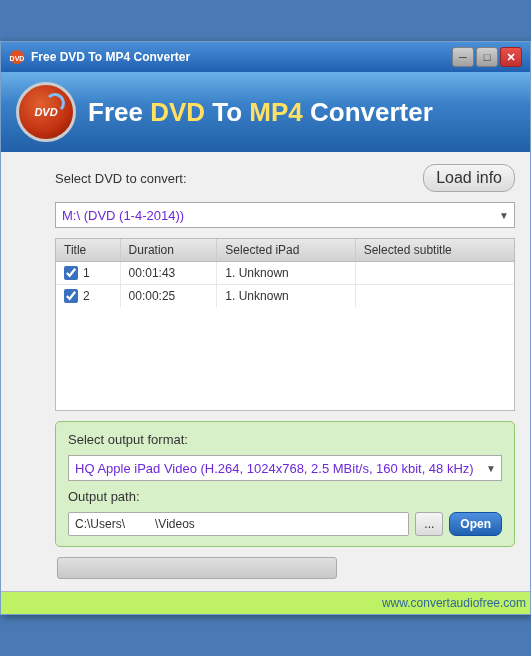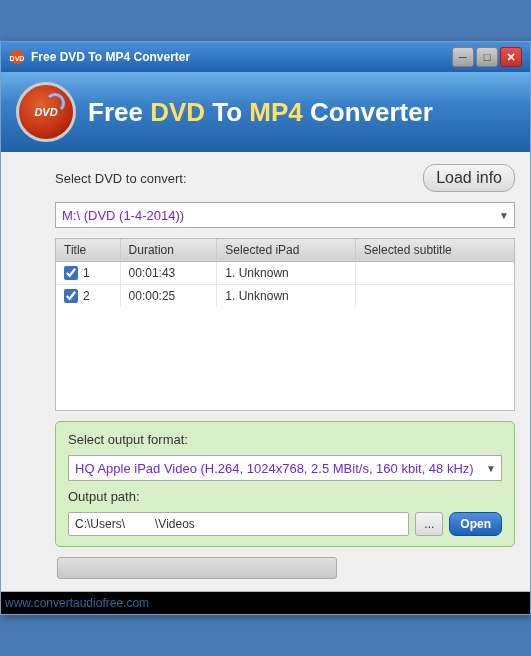--- a/index.html
+++ b/index.html
@@ -273,24 +273,24 @@
       background: linear-gradient(to bottom, #f5f5f5, #dcdcdc);
       border: 1px solid #aaa;
       border-radius: 4px;
       padding: 5px 30px;
       font-size: 14px;
       cursor: pointer;
       color: #333;
       font-weight: normal;
     }
     .footer {
-      background: #000000;
+      background: #bef264;
       border-top: 1px solid #b0b8c8;
       padding: 4px;
-      text-align: left;
+      text-align: right;
       font-size: 12px;
       color: #336699;
     }
   </style>
 </head>
 <body>
 
 <div class="window">
 
   <div class="titlebar">

